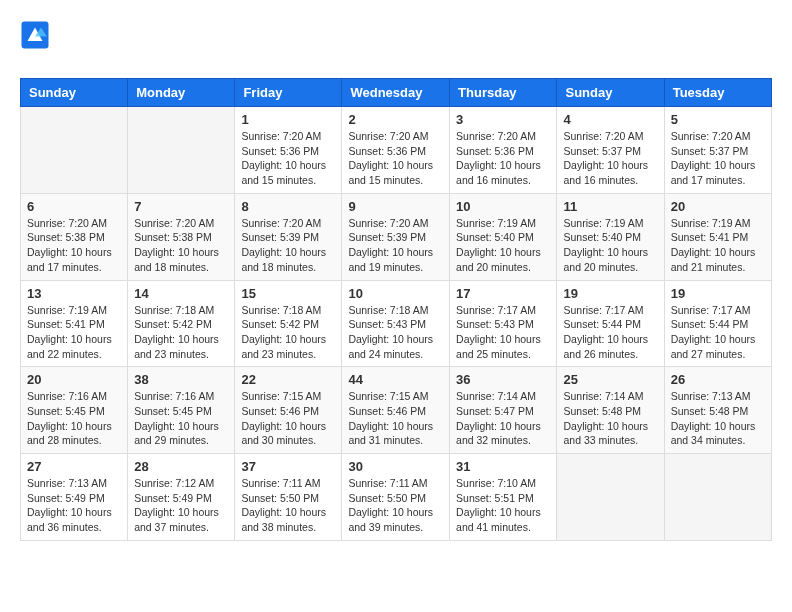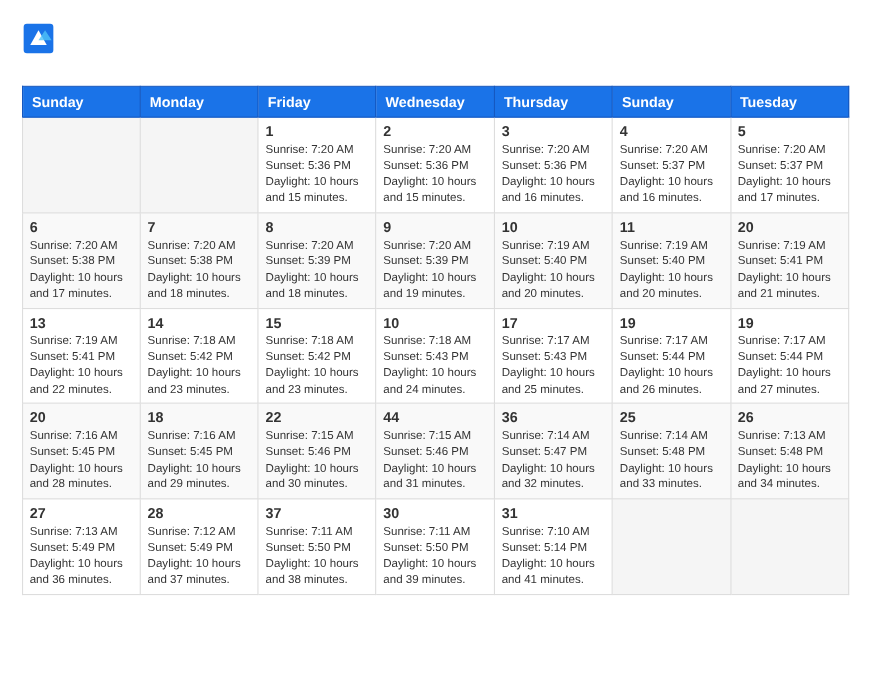--- a/index.html
+++ b/index.html
@@ -236,21 +236,21 @@
         </td>
       </tr>
       <tr>
         <td>
           <div class="day-number">20</div>
           <div class="day-info" style="white-space: pre-line;">Sunrise: 7:16 AM
 Sunset: 5:45 PM
 Daylight: 10 hours and 28 minutes.</div>
         </td>
         <td>
-          <div class="day-number">18</div>
+          <div class="day-number">38</div>
           <div class="day-info" style="white-space: pre-line;">Sunrise: 7:16 AM
 Sunset: 5:45 PM
 Daylight: 10 hours and 29 minutes.</div>
         </td>
         <td>
           <div class="day-number">22</div>
           <div class="day-info" style="white-space: pre-line;">Sunrise: 7:15 AM
 Sunset: 5:46 PM
 Daylight: 10 hours and 30 minutes.</div>
         </td>
@@ -300,20 +300,20 @@
         </td>
         <td>
           <div class="day-number">30</div>
           <div class="day-info" style="white-space: pre-line;">Sunrise: 7:11 AM
 Sunset: 5:50 PM
 Daylight: 10 hours and 39 minutes.</div>
         </td>
         <td>
           <div class="day-number">31</div>
           <div class="day-info" style="white-space: pre-line;">Sunrise: 7:10 AM
-Sunset: 5:14 PM
+Sunset: 5:51 PM
 Daylight: 10 hours and 41 minutes.</div>
         </td>
         <td class="empty-cell"></td>
         <td class="empty-cell"></td>
       </tr>
     </tbody>
 </table>
 
 </body></html>

